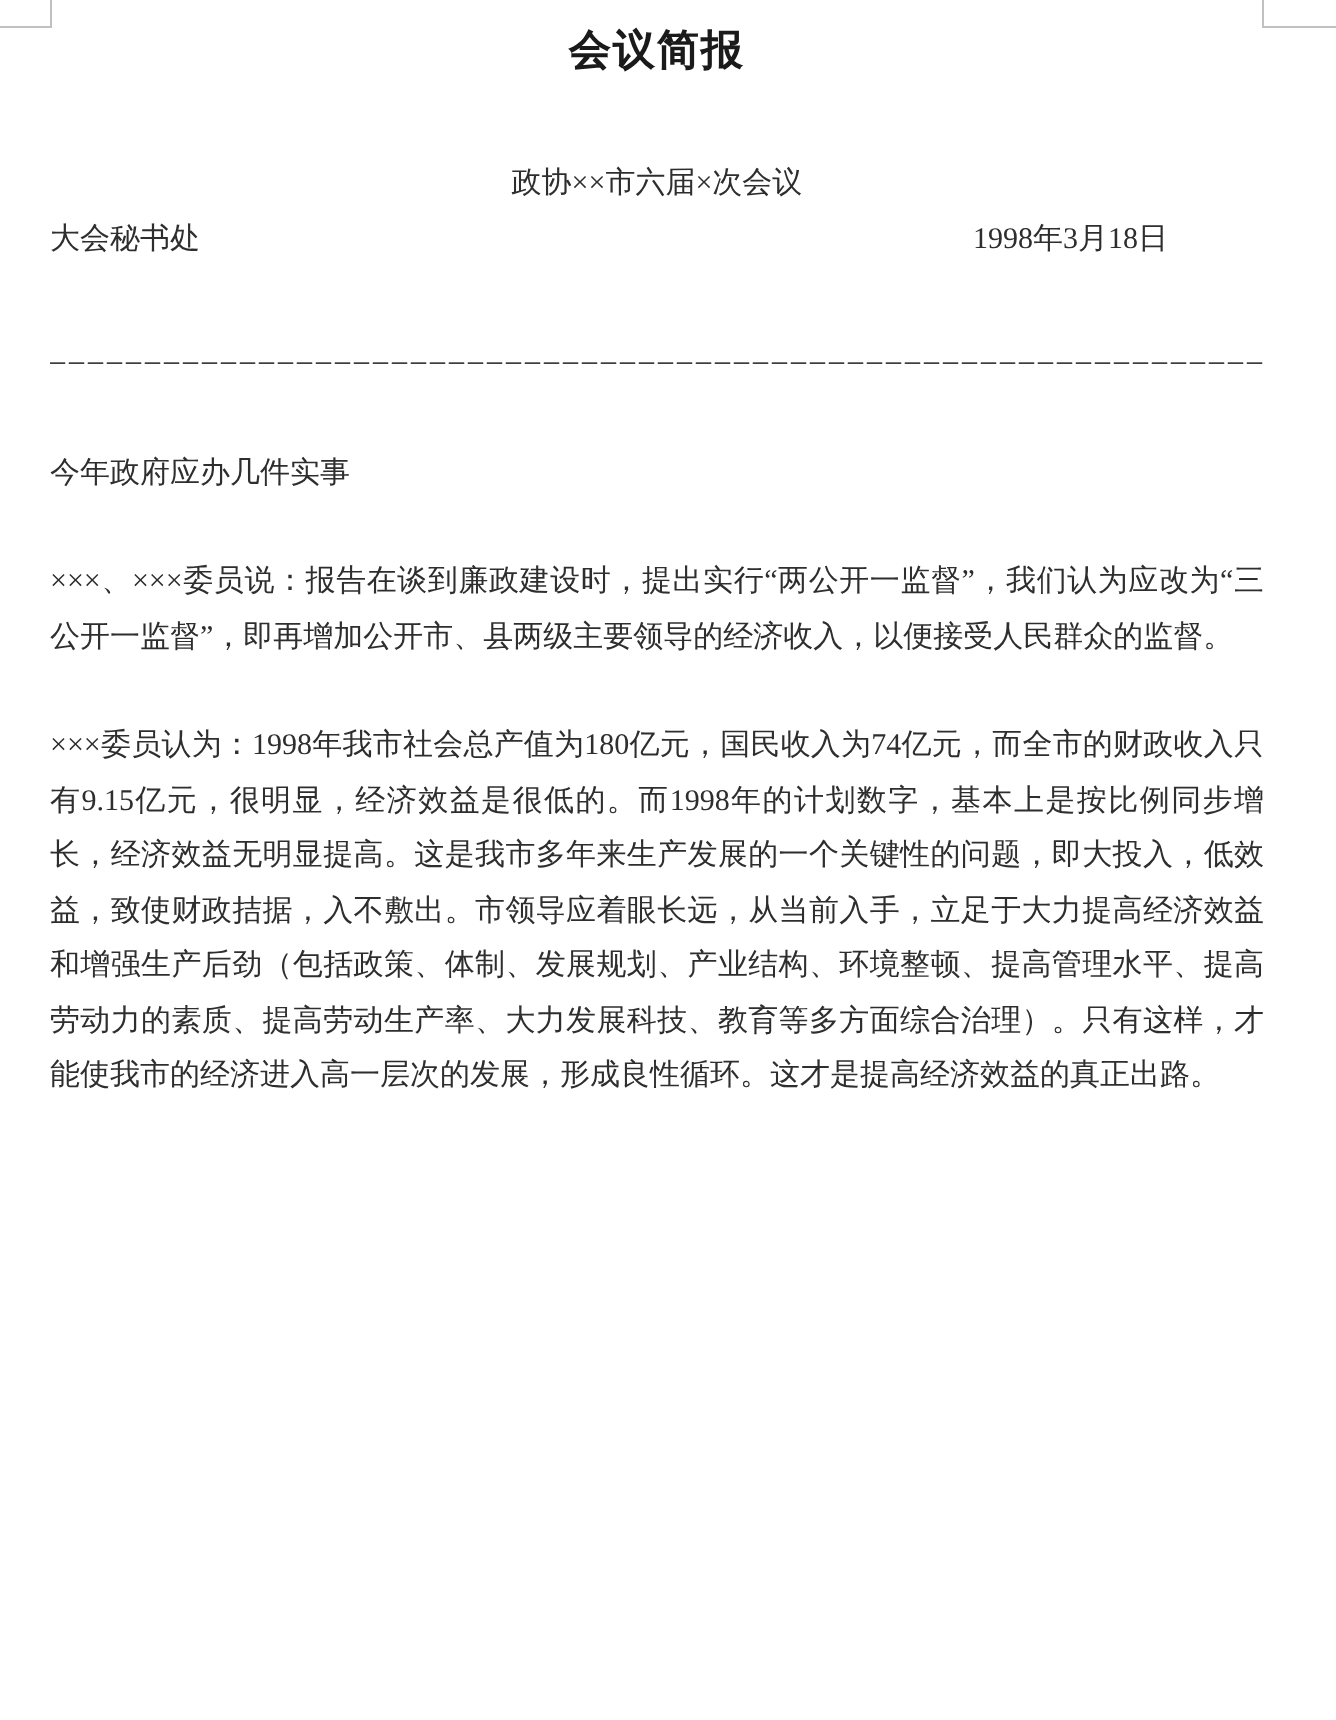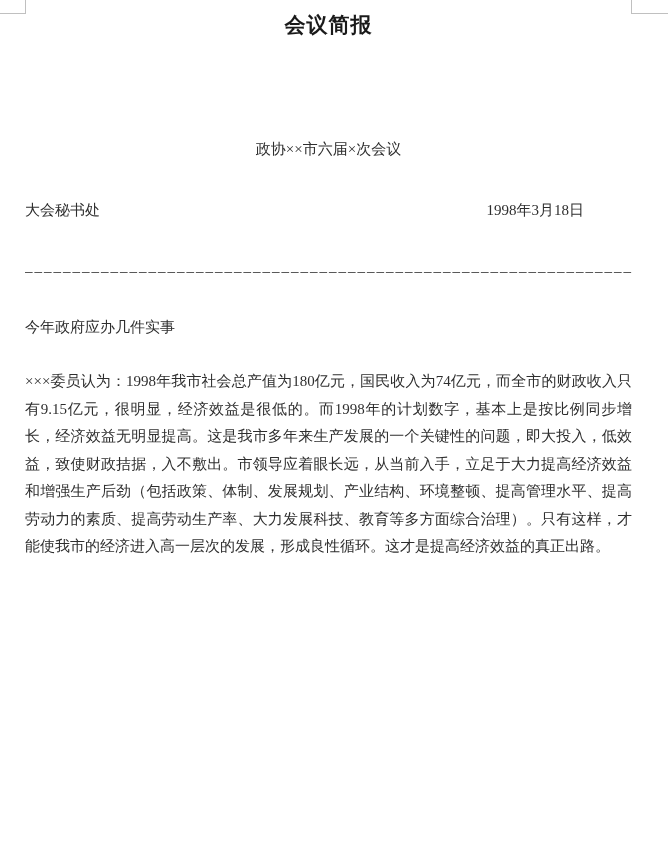--- a/index.html
+++ b/index.html
@@ -40,30 +40,29 @@
   .doc-title {
     margin: 0;
     font-size: 21px;
     line-height: 26px;
     font-weight: bold;
     letter-spacing: 1px;
     text-align: center;
     color: #1a1a1a;
   }
   .header-block {
-    margin-top: 97px;
+    margin-top: 40px;
     text-align: center;
     font-size: 15px;
     line-height: 28px;
   }
   .header-line {
     white-space: pre;
   }
   .byline {
-    margin-top: 33px;
     display: flex;
     justify-content: space-between;
     font-size: 15px;
     line-height: 28px;
   }
   .byline .date {
     padding-right: 48px;
   }
   .divider {
     margin-top: 28px;
@@ -113,20 +112,21 @@
       <span class="date">1998年3月18日</span>
     </div>
 
     <div class="divider">________________________________________________________________________</div>
 
     <div class="section">
       <h2 class="sec-heading">今年政府应办几件实事</h2>
     </div>
 
     <div class="section">
+      <p class="sec-body">×××、×××委员说：报告在谈到廉政建设时，提出实行“两公开一监督”，我们认为应改为“三公开一监督”，即再增加公开市、县两级主要领导的经济收入，以便接受人民群众的监督。</p>
     </div>
 
     <div class="section">
       <p class="sec-body">×××委员认为：1998年我市社会总产值为180亿元，国民收入为74亿元，而全市的财政收入只有9.15亿元，很明显，经济效益是很低的。而1998年的计划数字，基本上是按比例同步增长，经济效益无明显提高。这是我市多年来生产发展的一个关键性的问题，即大投入，低效益，致使财政拮据，入不敷出。市领导应着眼长远，从当前入手，立足于大力提高经济效益和增强生产后劲（包括政策、体制、发展规划、产业结构、环境整顿、提高管理水平、提高劳动力的素质、提高劳动生产率、大力发展科技、教育等多方面综合治理）。只有这样，才能使我市的经济进入高一层次的发展，形成良性循环。这才是提高经济效益的真正出路。</p>
     </div>
 
   </div>
 </div>
 
 </body></html>

